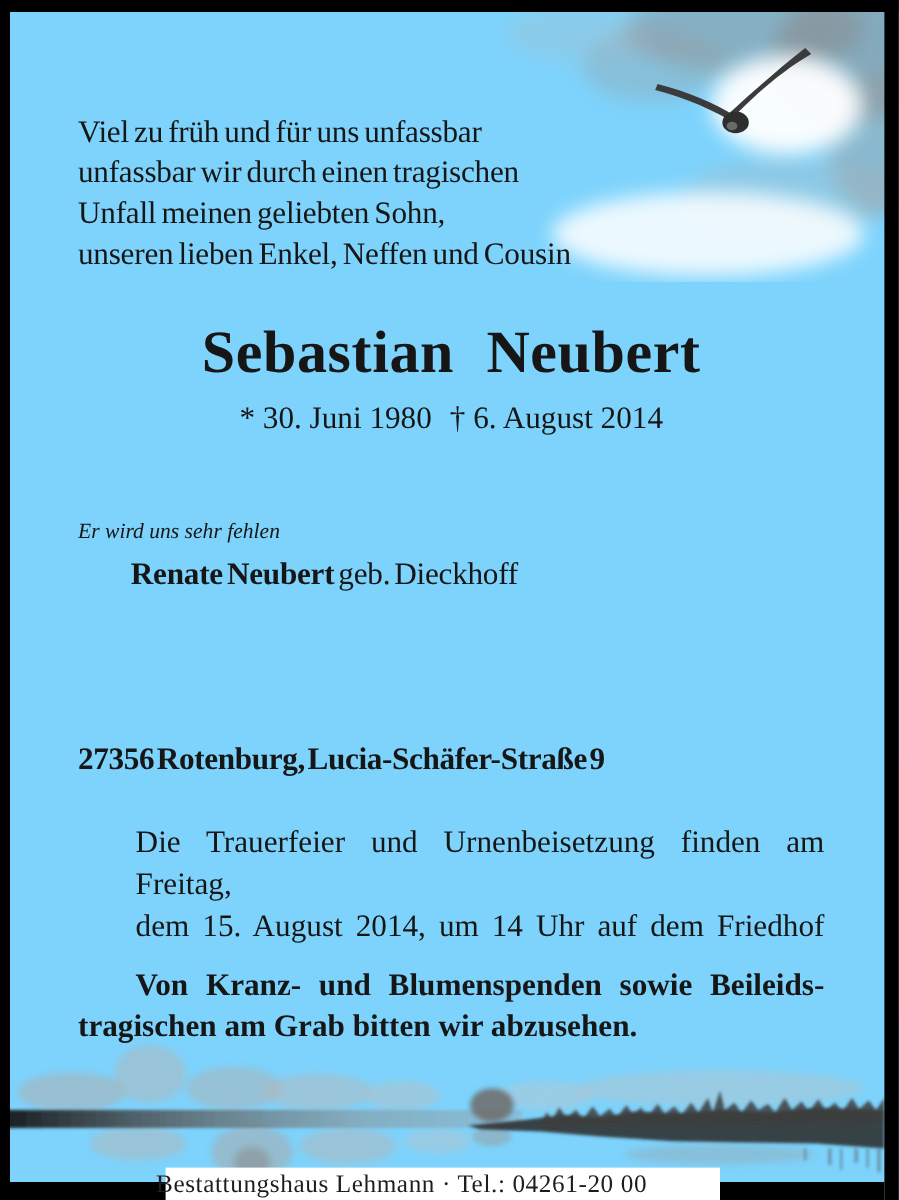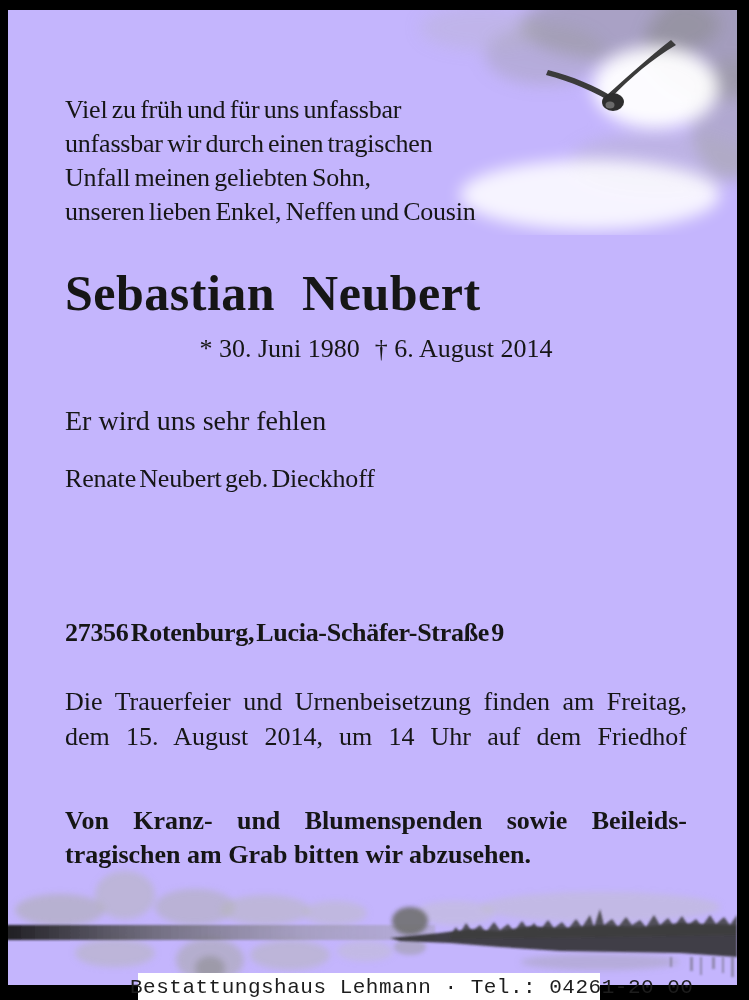--- a/index.html
+++ b/index.html
@@ -1,49 +1,49 @@
 <!DOCTYPE html>
 <html><head>
 <meta charset="utf-8">
 <style>
   html,body { margin:0; padding:0; background:#e8e8e8; }
   .page {
     position:relative; width:749px; height:1000px; margin:0 auto;
-    background:#c4b5fd; overflow:hidden;
+    background:#7dd3fc; overflow:hidden;
     font-family:"Liberation Serif","DejaVu Serif",serif; color:#161616;
   }
   .art { position:absolute; pointer-events:none; }
   #top-art { left:0; top:0; }
   #bottom-art { left:0; top:865px; }
   .frame { position:absolute; background:#000; }
   .frame-top { left:0; top:0; width:749px; height:10px; }
   .frame-left { left:0; top:0; width:8px; height:1000px; }
   .frame-right { left:737px; top:0; width:12px; height:1000px; }
   .footer-bar { position:absolute; left:8px; bottom:0; width:729px; height:15px; background:#000; }
   .footer-notch { position:absolute; left:138px; bottom:0; width:462px; height:27px; background:#fff; }
   .footer-label {
-    position:absolute; left:130px; bottom:1px; width:478px; text-align:center;
-    font-family:Liberation Mono, monospace; font-size:21px;
+    position:absolute; left:130px; bottom:1px; width:478px; text-align:left;
+    font-family:Liberation Serif, serif; font-size:21px;
     letter-spacing:0.5px; color:#1d1d1d; white-space:nowrap;
   }
   .block { position:absolute; left:65px; width:622px; }
   .intro { top:93px; font-size:26px; line-height:34px; letter-spacing:-0.2px; word-spacing:-2px; }
   .deceased-name {
-    top:263px; font-size:50px; font-weight:bold;
+    top:263px; text-align:center; font-size:50px; font-weight:bold;
     line-height:60px; word-spacing:14px; letter-spacing:0.5px;
   }
   .dates { top:334px; text-align:center; font-size:26px; line-height:30px; }
   .dates .death { margin-left:15px; }
-  .farewell { top:404px; font-size:28px; line-height:34px; }
+  .farewell { top:425px; font-size:18px; line-height:34px;font-style:italic; }
   .mourners { top:461px; font-size:26px; line-height:35px; word-spacing:-3px; letter-spacing:-0.2px; }
-  .mourners .bold { font-weight:normal; }
+  .mourners .bold { font-weight:bold;margin-left:44px; }
   .address { top:616px; font-size:26px; line-height:33px; word-spacing:-4px; letter-spacing:-0.3px;font-weight:bold; }
   .service { top:684px; font-size:26px; line-height:35px; }
   .donation { top:804px; font-size:26px; line-height:34px;font-weight:bold; }
-  .line-j { text-align:justify; text-align-last:justify; }
+  .line-j { text-align:justify; text-align-last:justify;margin-left:48px; }
 </style>
 </head>
 <body>
 
 <div class="page">
 
   <svg id="top-art" class="art" width="749" height="235" viewBox="0 0 749 235">
     <defs>
       <filter id="b8" x="-40%" y="-40%" width="180%" height="180%">
           <feGaussianBlur stdDeviation="8"></feGaussianBlur>

